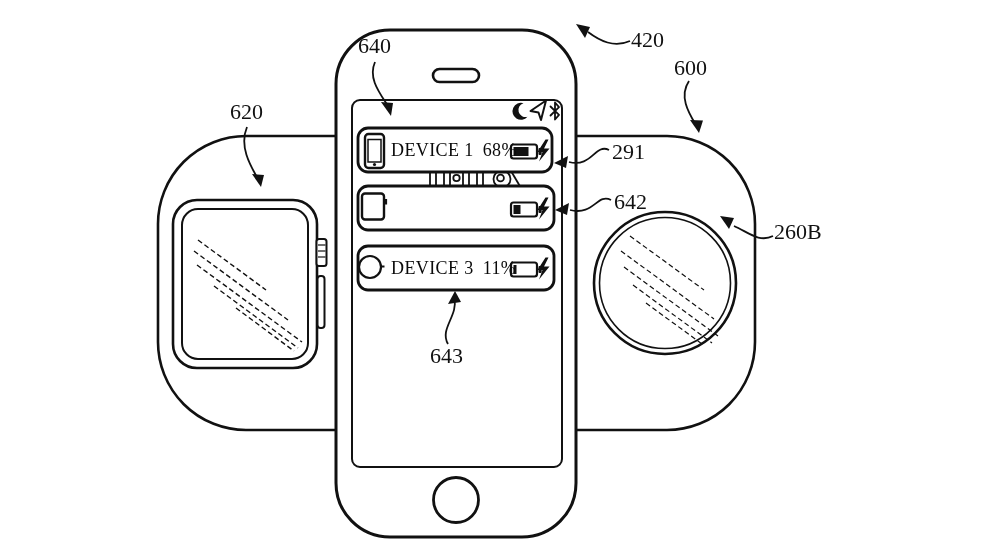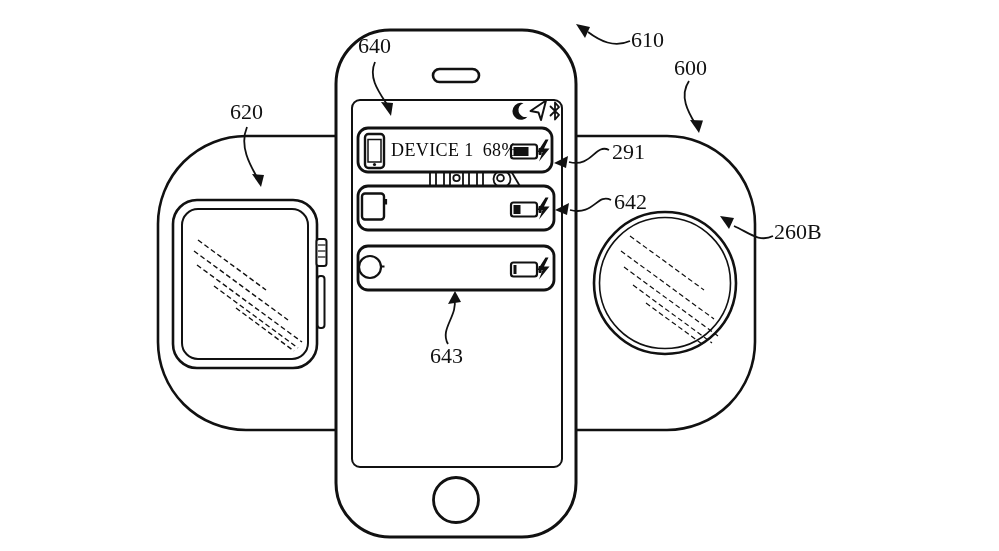--- a/index.html
+++ b/index.html
@@ -134,25 +134,28 @@
       <path d="M699 133 L690 120 L703 120.5 Z"></path>
       <path d="M261 187 L252 174 L264 175 Z"></path>
       <path d="M554 163 L568 156 L566 168 Z"></path>
       <path d="M555 210 L569 203 L567 215 Z"></path>
       <path d="M720 216 L734 218 L729 229 Z"></path>
       <path d="M455 291 L448 304 L461 302 Z"></path>
     </g>
   </svg>
 
   <div class="ref-label" style="left:358px;top:35px">640</div>
-  <div class="ref-label" style="left:631px;top:29px">610</div>
+  <div class="ref-label" style="left:631px;top:29px">420</div>
   <div class="ref-label" style="left:674px;top:57px">600</div>
   <div class="ref-label" style="left:230px;top:101px">620</div>
   <div class="ref-label" style="left:612px;top:141px">291</div>
   <div class="ref-label" style="left:614px;top:191px">642</div>
   <div class="ref-label" style="left:774px;top:221px">260B</div>
   <div class="ref-label" style="left:430px;top:345px">643</div>
 
   <div class="device-text" style="left:391px;top:141px">
     <span>DEVICE 1</span><span class="pct">68%</span>
   </div>
+  <div class="device-text" style="left:391px;top:259px">
+    <span>DEVICE 3</span><span class="pct">11%</span>
+  </div>
 
 </div>
 
 </body></html>

